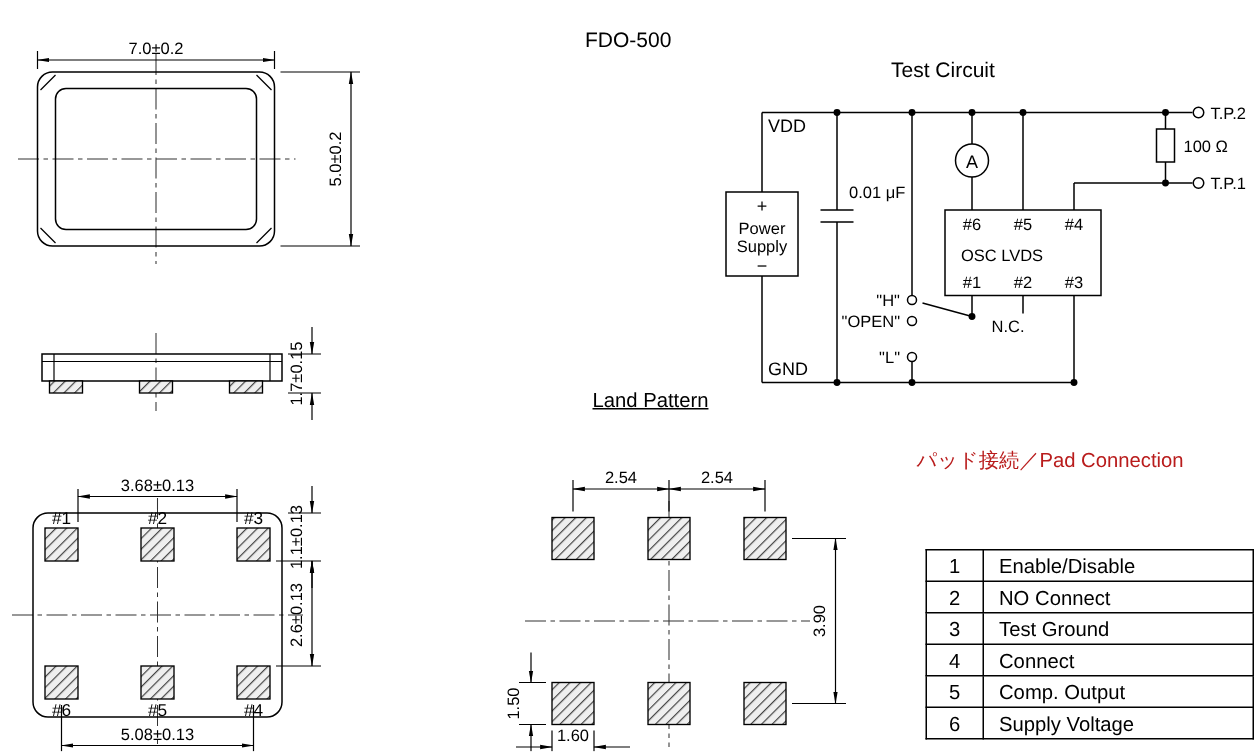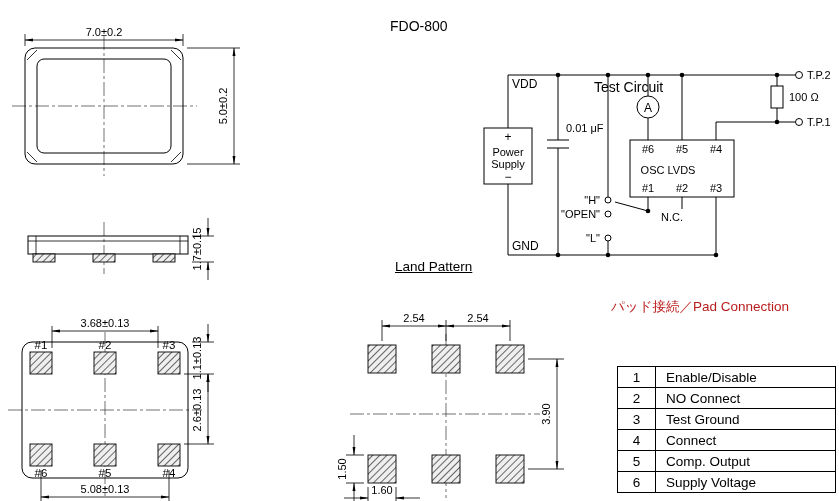--- a/index.html
+++ b/index.html
@@ -1,21 +1,21 @@
 <!DOCTYPE html>
 <html><head>
 <meta charset="utf-8">
 <style>
   * { margin:0; padding:0; box-sizing:border-box; }
   html,body { background:#ffffff; font-family:"Liberation Sans", sans-serif; }
   .page { position:relative; width:839px; height:501px; background:#ffffff; overflow:hidden; }
   .abs { position:absolute; }
   .title-jp { left:8px; top:4px; font-size:15px; color:#1515c8; white-space:nowrap; }
   .model    { left:390px; top:18px; font-size:14px; color:#000; }
-  .tc-title { left:594px; top:38px; font-size:14px; color:#000;margin-top:41px; }
+  .tc-title { left:594px; top:38px; font-size:14px; color:#000; }
   .lp-title { left:395px; top:259px; font-size:13.5px; color:#000;text-decoration:underline; }
   .pc-title { left:611px; top:298px; font-size:13.5px; color:#b91c1c; white-space:nowrap; }
   svg.draw { position:absolute; left:0; top:0; }
 
   .ln   { stroke:#000; stroke-width:1; fill:none; }
   .thin { stroke:#000; stroke-width:0.8; fill:none; }
   .cl   { stroke:#333; stroke-width:0.7; fill:none; stroke-dasharray:14 3 3 3; }
   .dot  { fill:#000; stroke:none; }
   .oc   { fill:#fff; stroke:#000; stroke-width:1; }
   .hatched { fill:url(#hatch); stroke:#000; stroke-width:0.9; }
@@ -270,21 +270,21 @@
         <circle class="dot" cx="682" cy="75" r="2.3"></circle>
         <circle class="dot" cx="777" cy="75" r="2.3"></circle>
         <circle class="dot" cx="558" cy="255" r="2.3"></circle>
         <circle class="dot" cx="608" cy="255" r="2.3"></circle>
         <circle class="dot" cx="716" cy="255" r="2.3"></circle>
         <circle class="dot" cx="777" cy="122" r="2.3"></circle>
       </g>
     </g>
   </svg>
 
-  <div class="abs model">FDO-800</div>
+  <div class="abs model">FDO-500</div>
   <div class="abs tc-title">Test Circuit</div>
   <div class="abs lp-title">Land Pattern</div>
   <div class="abs pc-title">パッド接続／Pad Connection</div>
 
   <table class="pad-table">
     <tbody>
       <tr>
         <td class="c1">1</td>
         <td>Enable/Disable</td>
       </tr>

